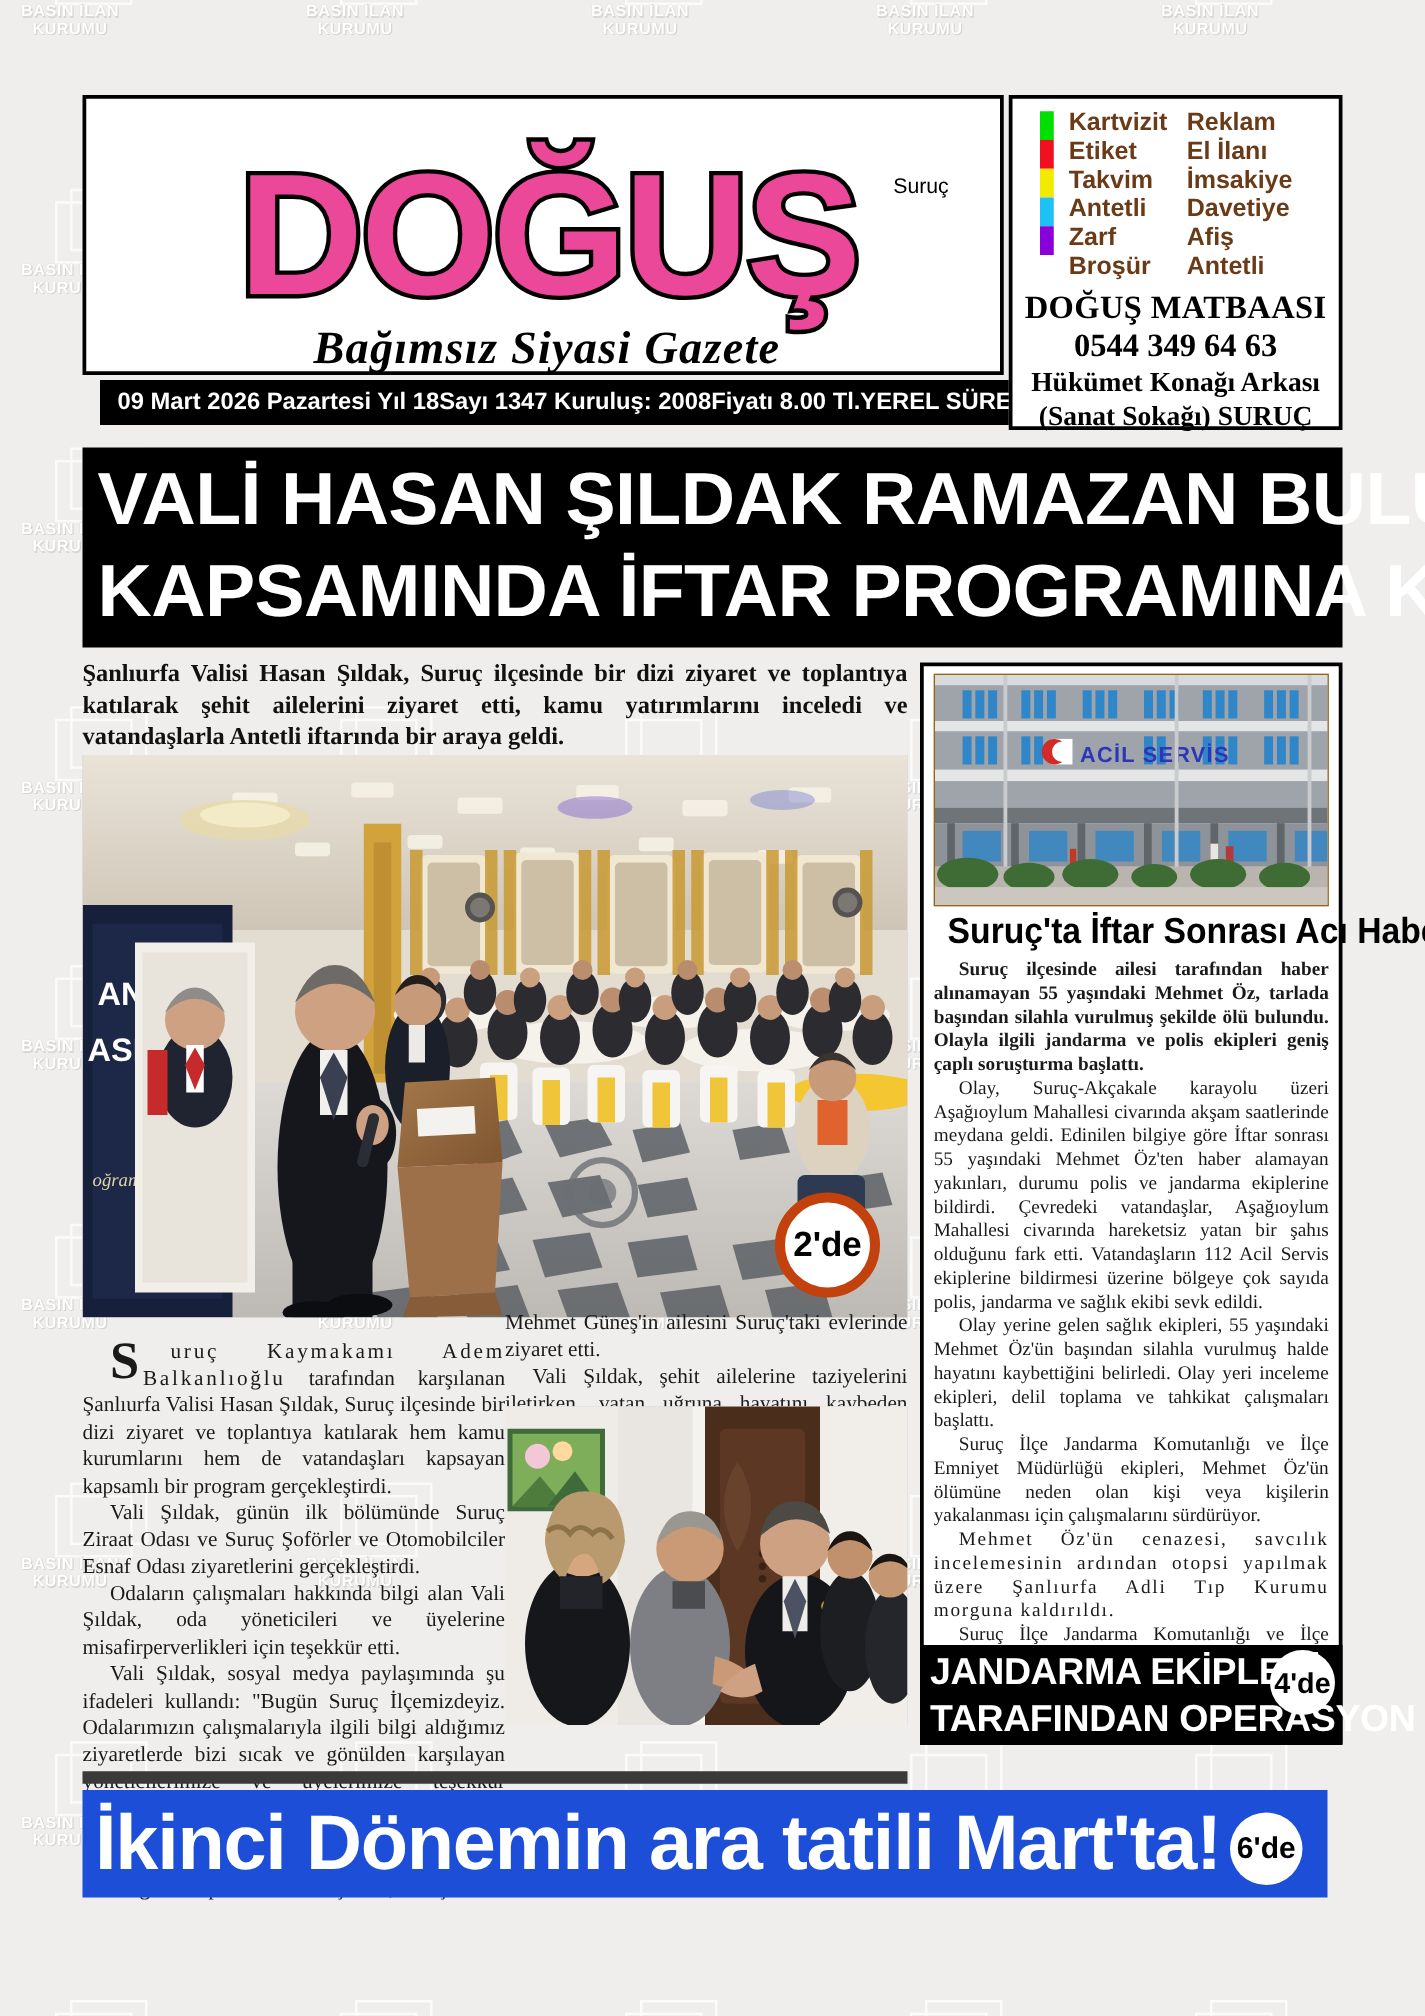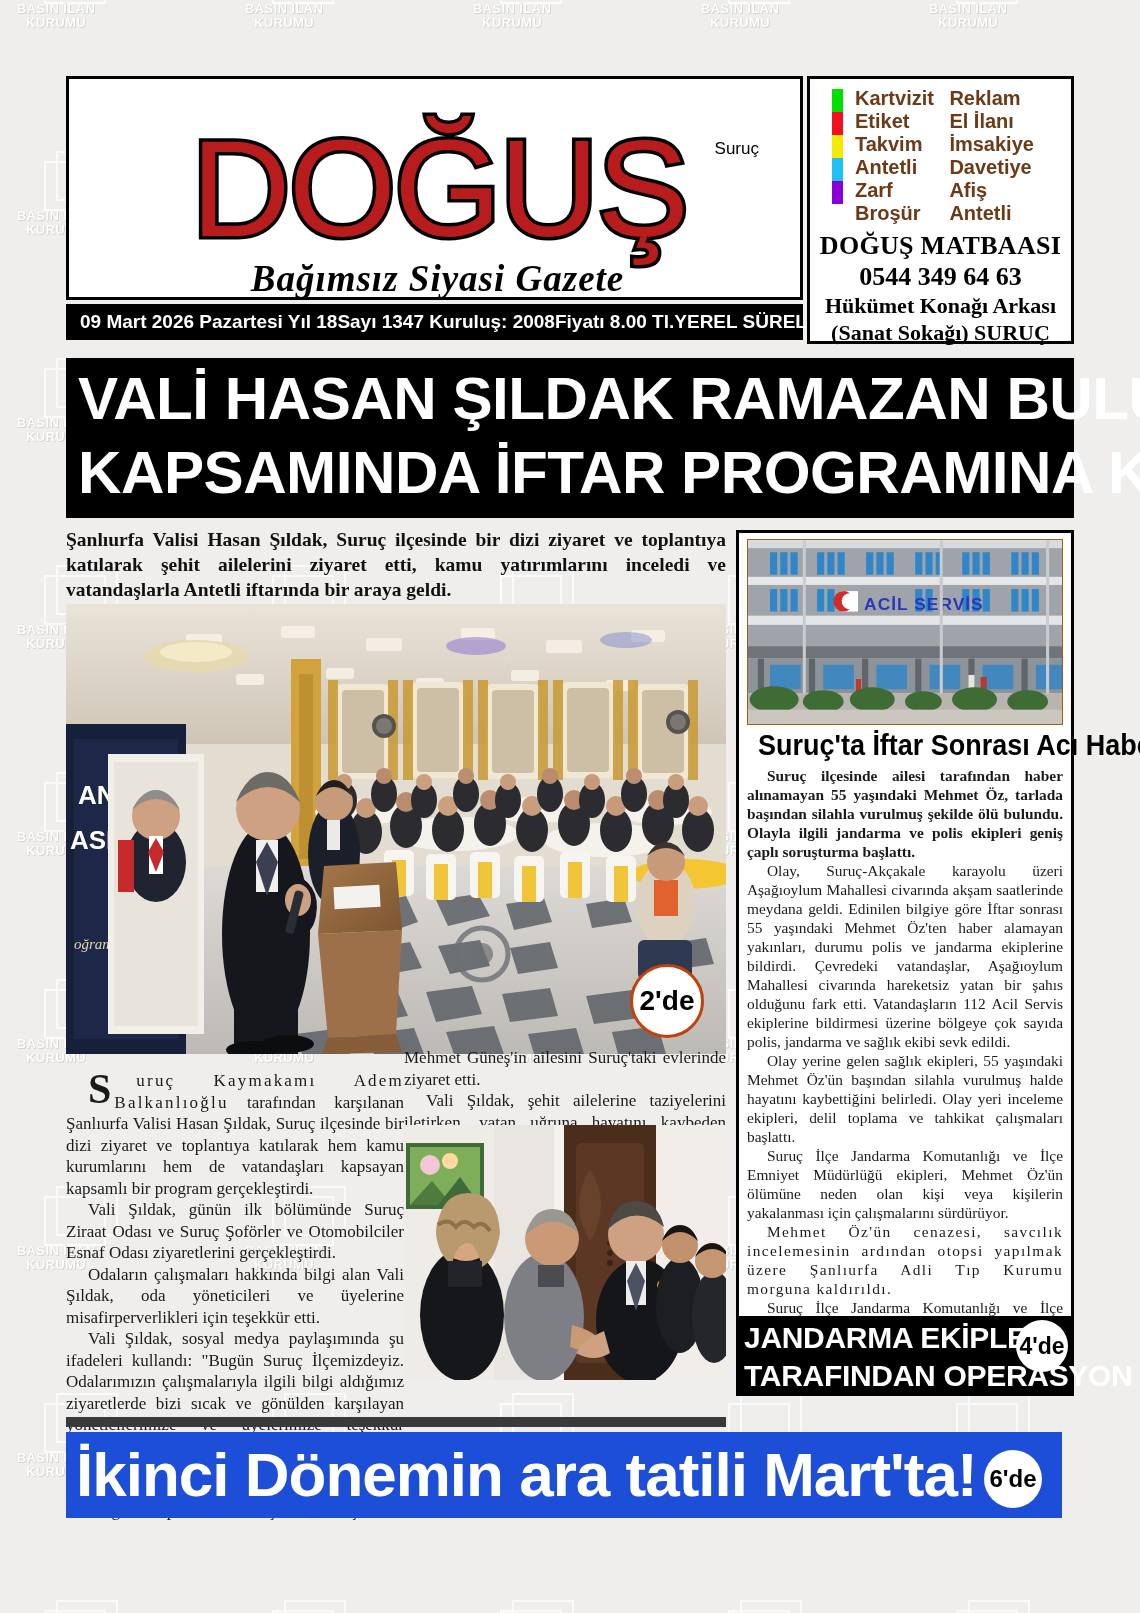--- a/index.html
+++ b/index.html
@@ -44,43 +44,43 @@
     font-family:"Liberation Serif",serif;
     font-style:italic;font-weight:700;font-size:28px;
     letter-spacing:.5px;white-space:nowrap;
   }
   .logo{
     position:absolute;left:10px;top:40px;width:720px;height:140px;
     text-align:center;
   }
   .logo .word{
     font-family:"Liberation Sans",sans-serif;
-    font-weight:400;font-size:138px;line-height:138px;
-    color:#b91c1c;
+    font-weight:700;font-size:138px;line-height:138px;
+    color:#ec4899;
     -webkit-text-stroke:7px #000;
     paint-order:stroke fill;
     letter-spacing:-2px;
     white-space:nowrap;
     text-align:center;
   }
   .suruc-tag{
     position:absolute;right:40px;top:20px;
     font-family:"Liberation Sans",sans-serif;
     font-size:17px;font-weight:400;color:#000;
     -webkit-text-stroke:0;
   }
   .tagline{
     position:absolute;left:0;top:178px;width:737px;text-align:center;
     font-family:"Liberation Serif",serif;
     font-style:italic;font-weight:700;font-size:37px;
     letter-spacing:1px;color:#000;
   }
 
   .datebar{
-    position:absolute;left:0;top:228px;width:737px;height:36px;
+    position:absolute;left:14px;top:228px;width:737px;height:36px;
     background:#000;color:#fff;box-sizing:border-box;
     display:flex;align-items:center;justify-content:space-between;
     padding:0 14px;
     font-family:"Liberation Sans",sans-serif;
     font-weight:700;font-size:19px;
   }
   .datebar span{white-space:nowrap;}
 
   
   .adbox{
@@ -126,21 +126,21 @@
   }
 
   
   .mainphoto{
     position:absolute;left:66px;top:604px;width:660px;height:450px;
     overflow:hidden;background:#cfcbc6;
   }
   .badge2{
     position:absolute;right:22px;bottom:16px;
     width:68px;height:68px;border-radius:50%;
-    background:#fff;border:3px solid #c2410c;
+    background:#fff;border:8px solid #c2410c;
     display:flex;align-items:center;justify-content:center;
     font-family:"Liberation Sans",sans-serif;
     font-weight:700;font-size:28px;color:#000;
   }
 
   
   .colL{
     position:absolute;left:66px;top:1070px;width:338px;
     font-family:"Liberation Serif",serif;
     font-size:17px;line-height:21.5px;text-align:justify;color:#1a1a1a;

